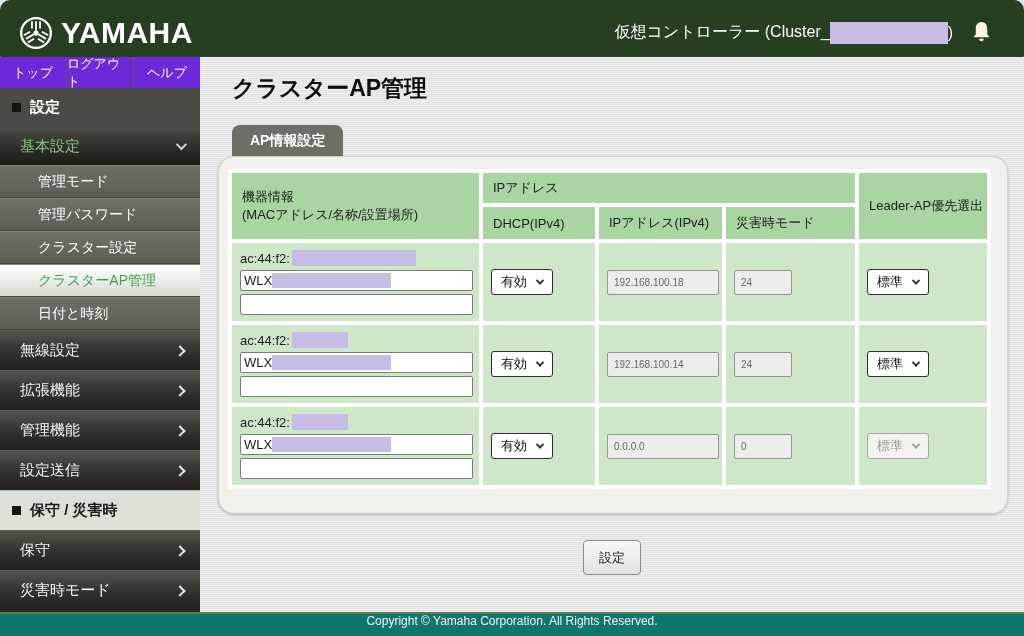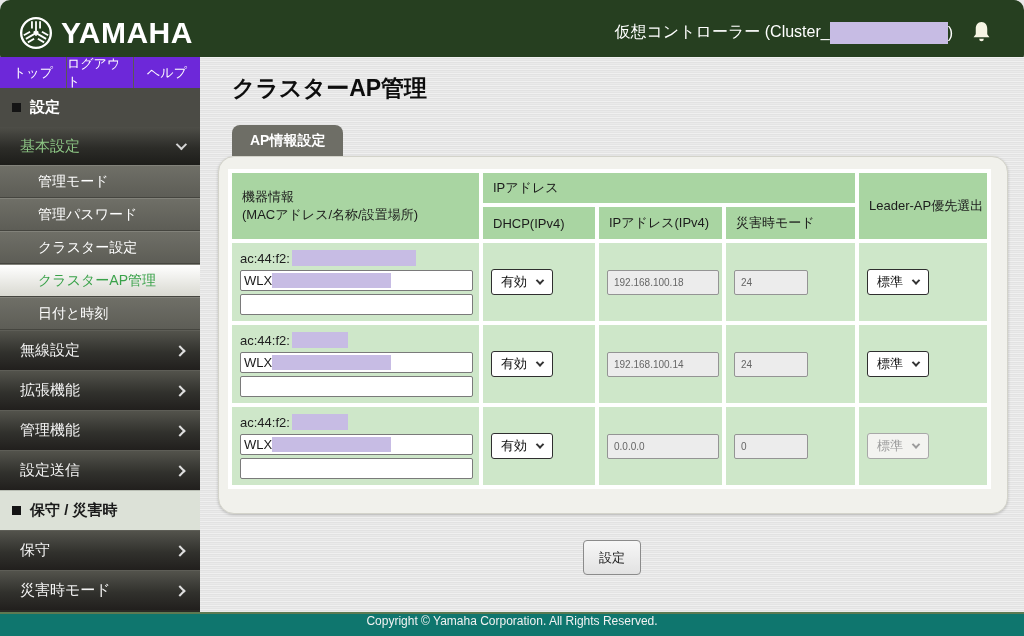--- a/index.html
+++ b/index.html
@@ -54,21 +54,21 @@
   .redact-mac-s { width:56px; height:16px; margin-left:2px; }
   .tinput { width:233px; height:21px; background:#fff; border:1px solid #7a7a7a; border-radius:2px; display:flex; align-items:center; padding:0 3px; font-size:13px; color:#1a1a1a; margin-bottom:3px; }
   .redact-name { width:119px; height:15px; }
   input.tinput2 { width:233px; height:21px; background:#fff; border:1px solid #7a7a7a; border-radius:2px; font-size:13px; padding:0 4px; }
   .sel { display:inline-flex; align-items:center; background:#fff; border:1px solid #2f2f2f; border-radius:3px; height:26px; padding:0 9px; font-size:13px; color:#111; gap:10px; }
   .sel .sel-arrow { width:6px; height:6px; border-right:2px solid #333; border-bottom:2px solid #333; transform:rotate(45deg) translate(-1px,-1px); }
   .sel.disabled { border-color:#a8a8a8; color:#9b9b9b; background:#f3f3f0; }
   .sel.disabled .sel-arrow { border-color:#9b9b9b; }
   input.ro { height:25px; background:#ececec; border:1px solid #949494; border-radius:2px; color:#666; font-size:10px; padding:0 6px; }
   input.ro.ip { width:112px; }
-  input.ro.mask { width:74px; }
+  input.ro.mask { width:58px; }
 
   .submit-row { text-align:center; margin-top:26px; }
   .btn { width:58px; height:35px; background:linear-gradient(180deg,#f7f7f7,#e2e2e2); border:1px solid #8b8b8b; border-radius:4px; font-size:13px; color:#1a1a1a; font-family:inherit; }
 
   
   .footer { position:absolute; left:0; right:0; bottom:0; height:24px; background:#0f766e; border-top:2px solid #5d7a52; display:flex; align-items:flex-start; justify-content:center; color:#f2f2f2; font-size:12px; }
 </style>
 </head>
 <body>
 

